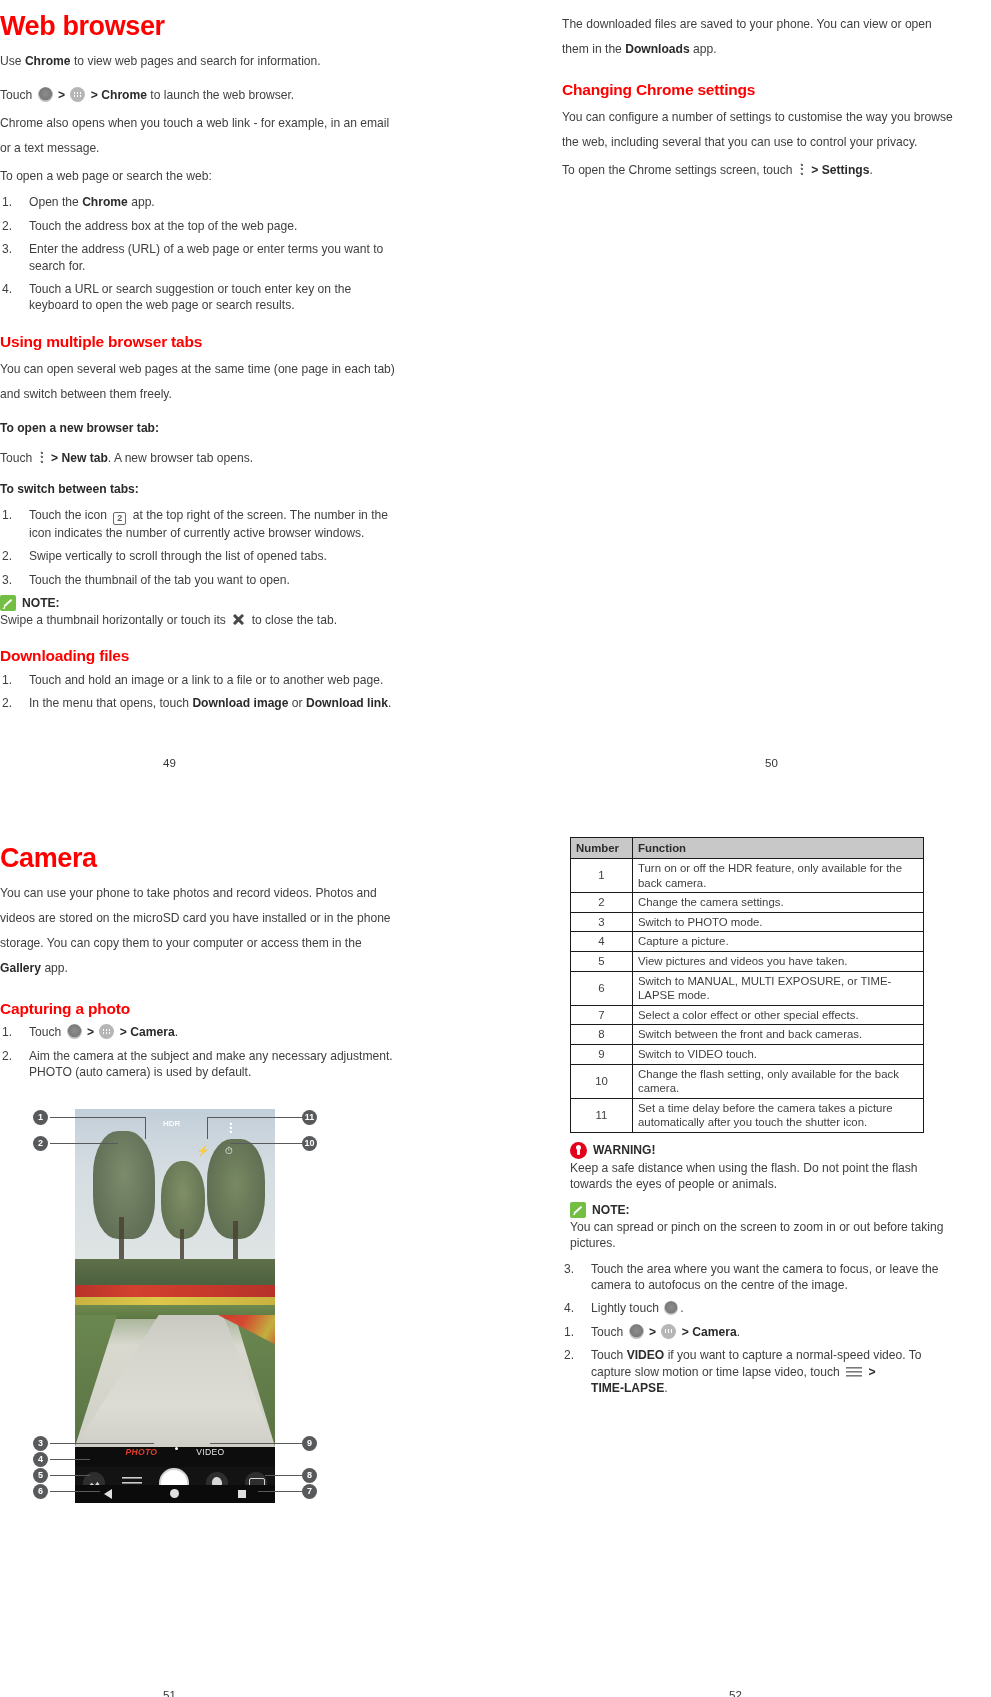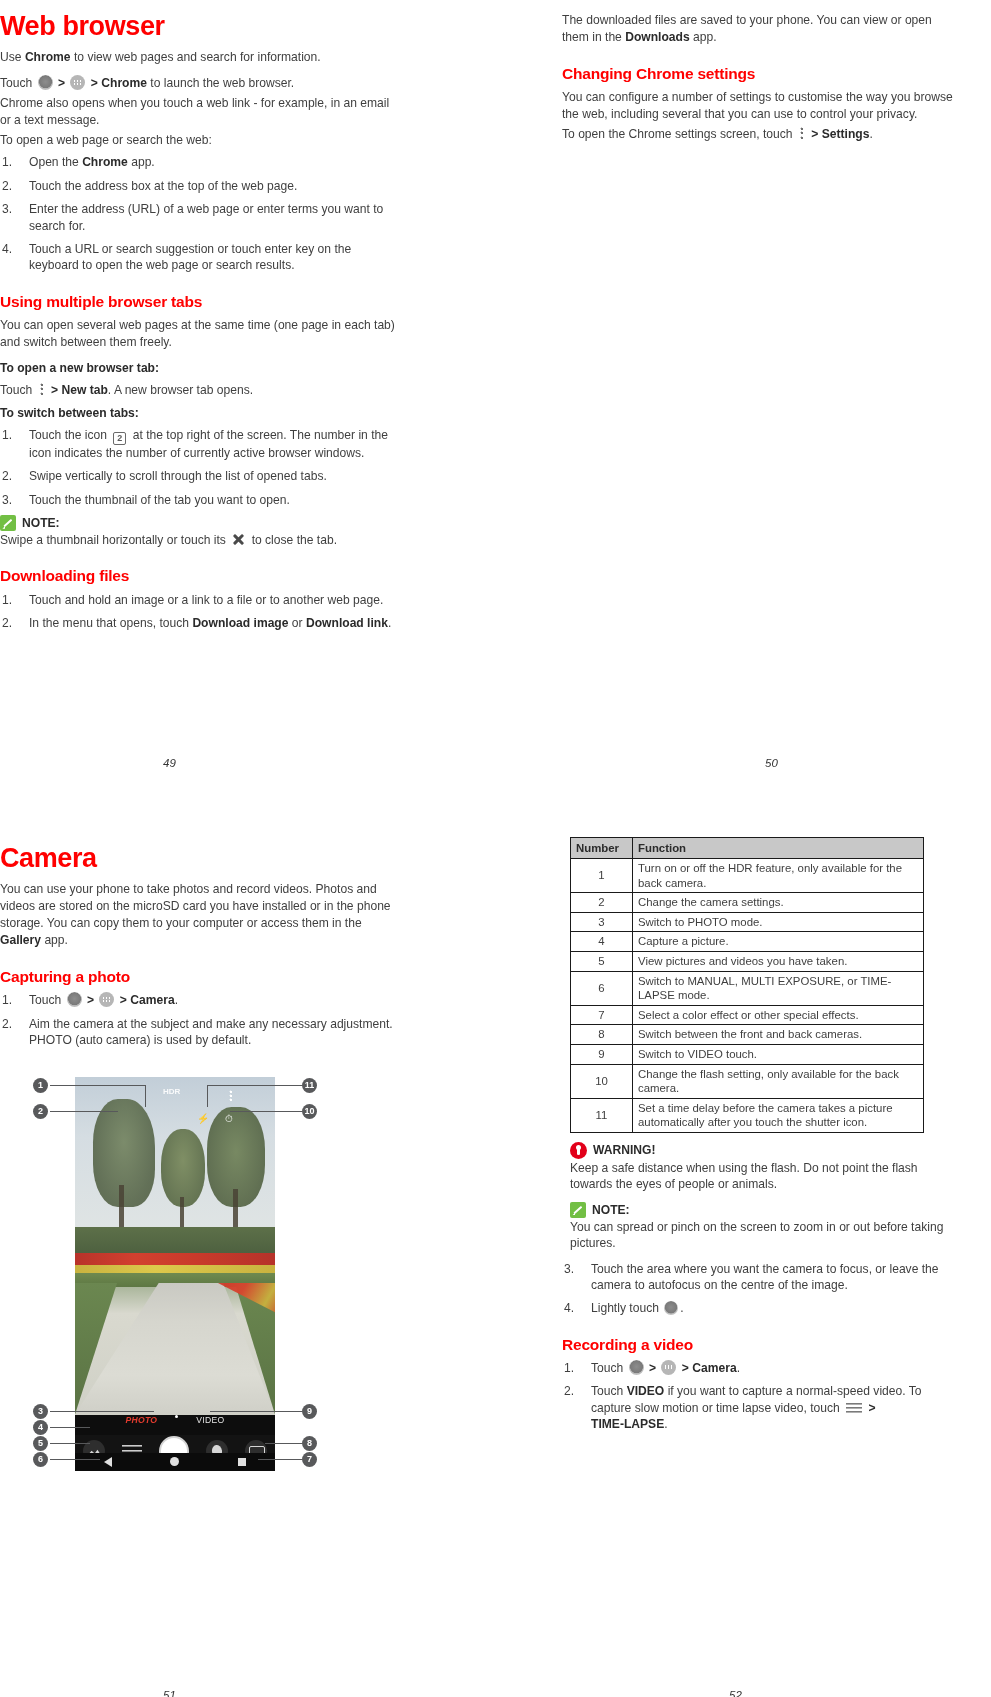--- a/index.html
+++ b/index.html
@@ -28,21 +28,20 @@
   .page-49 { left: 0px;   top: 0px; }
   .page-50 { left: 562px; top: 0px; }
   .page-51 { left: 0px;   top: 820px; }
   .page-52 { left: 562px; top: 820px; }
 
   .pagenum {
     position: absolute;
     font-size: 11.5px;
     color: #333;
     font-family: "Liberation Sans", sans-serif;
-    font-style: italic;
   }
   .pn-49 { left: 163px; top: 745px; }
   .pn-50 { left: 729px; top: 745px; padding-left: 36px; }
   .pn-51 { left: 163px; top: 1677px; }
   .pn-52 { left: 729px; top: 1677px; }
 
   h1.title {
     color: #ff0000;
     font-size: 27px;
     font-weight: bold;
@@ -54,21 +53,21 @@
     color: #ff0000;
     font-size: 15.5px;
     font-weight: bold;
     margin: 19px 0 7px 0;
     letter-spacing: -0.2px;
     line-height: 1.1;
   }
 
   p.body {
     font-size: 12.1px;
-    line-height: 17px;
+    line-height: 25px;
     margin: 0 0 3px 0;
     color: #3f3f3f;
   }
   p.body.gap { margin-bottom: 9px; }
 
   .b { font-weight: bold; color: #2b2b2b; }
 
   ol.steps {
     margin: 5px 0 0 0;
     padding: 0;
@@ -726,21 +725,20 @@
     <ol class="steps" style="margin-top:9px;">
       <li>
         <span class="num">3.</span><span>Touch the area where you want the camera to focus, or leave the camera to autofocus on the centre of the image.</span>
       </li>
       <li>
         <span class="num">4.</span><span>Lightly touch</span>
         <span class="mini-home"></span><span>.</span>
       </li>
     </ol>
 
-    <h2 class="sect">Recording a video</h2>
 
     <ol class="steps">
       <li>
         <span class="num">1.</span><span>Touch</span>
         <span class="ico-home"></span>
         <span class="b">&gt;</span>
         <span class="ico-apps"></span>
         <span class="b">&gt; Camera</span><span>.</span>
       </li>
       <li>

